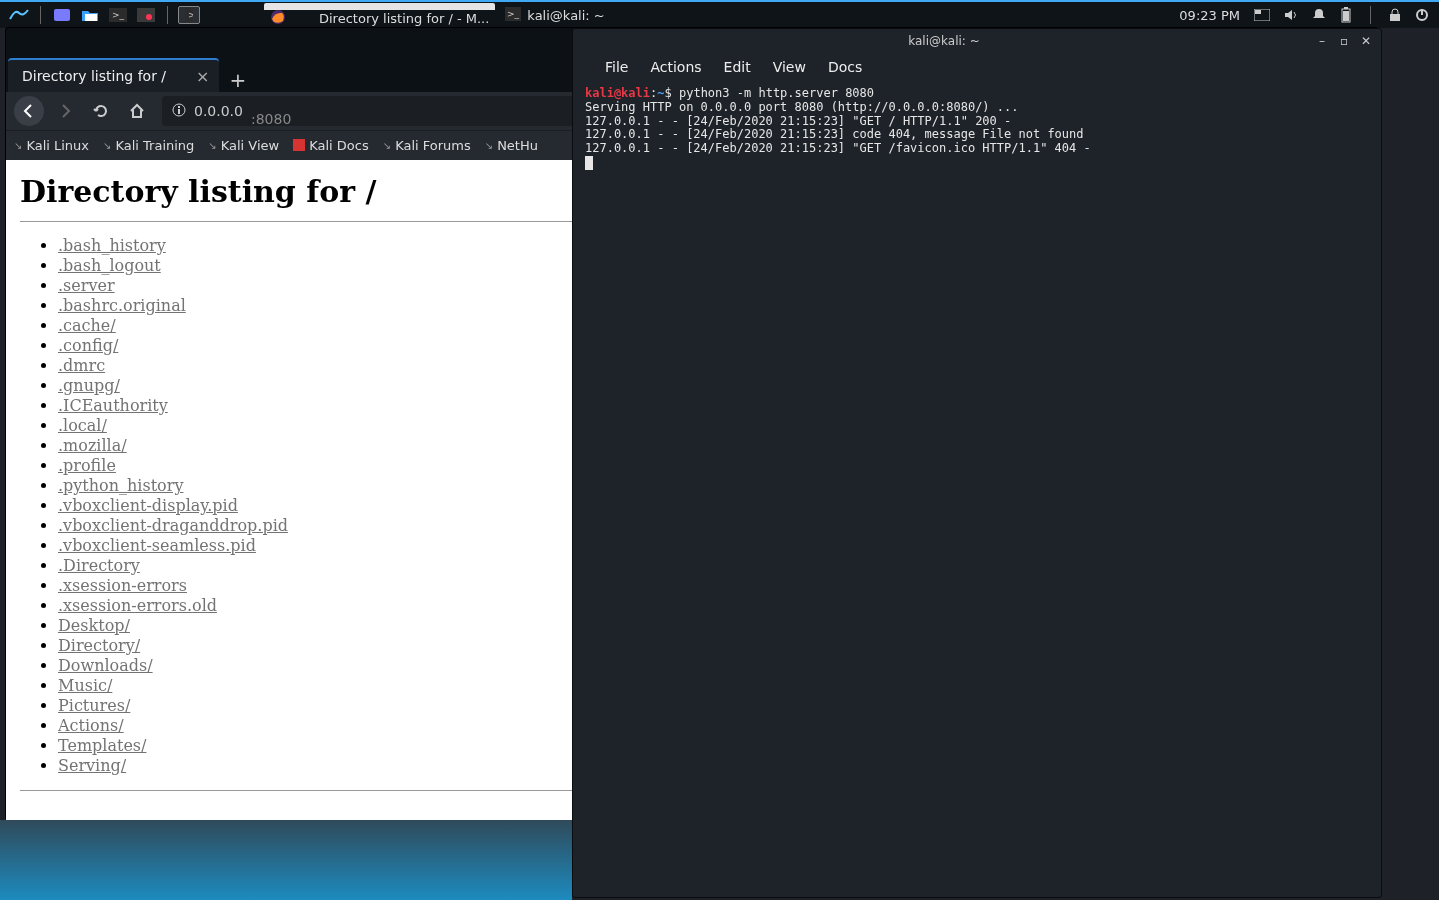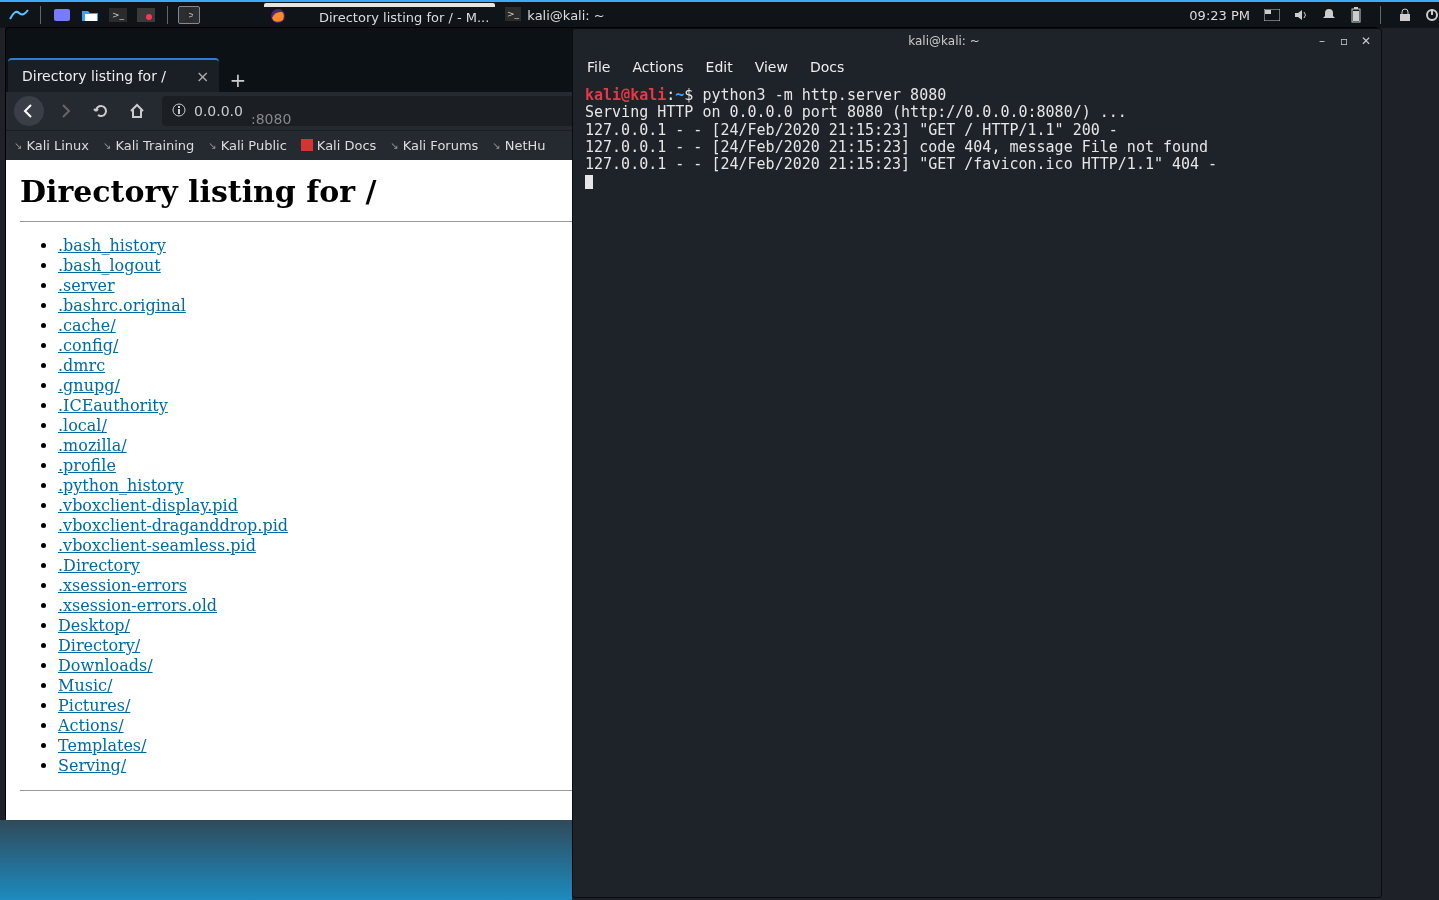--- a/index.html
+++ b/index.html
@@ -24,21 +24,21 @@
 }
 .top-panel .left { display: flex; align-items: center; gap: 4px; padding-left: 4px;}
 .top-panel .taskbtn {
   display:flex; align-items:center; padding: 2px 6px; height:24px;
   border-radius:2px; gap:6px; color:#ddd;
 }
 .top-panel .apps { display:flex; gap:6px; align-items:center; margin-left:4px;}
 .top-panel .apps .ic { width:22px; height:18px; display:flex;align-items:center;justify-content:center;}
 .top-panel .divider { width:1px; height:18px; background:#666; margin:0 4px;}
 .top-panel .active-task { background:#2a2e35; border:1px solid #888;}
-.top-panel .right { margin-left:auto; display:flex; align-items:center; gap:14px; padding-right:0;}
+.top-panel .right { margin-left:auto; display:flex; align-items:center; gap:14px; padding-right:10px;}
 .top-panel .ic svg, .status-ic svg { display:block;}
 
 
 .browser-window {
   position:absolute;
   left:6px; top:28px;
   width:1372px; height:792px;
   background:#0c1116;
   border-radius:3px;
   box-shadow: 0 0 0 1px #000;
@@ -83,46 +83,46 @@
 
 .browser-content {
   background:#fff; height:calc(100% - 28px - 36px - 38px - 30px);
   padding:14px 14px; color:#000; font-family: "DejaVu Serif", Georgia, serif;
   overflow:auto;
 }
 .browser-content h1 { font-size:30px; font-weight:bold; margin-bottom:12px;}
 .browser-content hr { border:none; border-top:1px solid #999; margin:8px 0 14px;}
 .browser-content ul { list-style: disc; margin-left:38px;}
 .browser-content li { line-height:1.25; font-size:16px;}
-.browser-content a { color:#0369a1; text-decoration:underline;}
+.browser-content a { color:#737373; text-decoration:underline;}
 
 
 .terminal-window {
   position:absolute;
   left:572px; top:28px;
   width:810px; height:870px;
   background:#1e2229;
   border:1px solid #0a0c10;
   border-radius:3px;
 }
 .term-titlebar {
   height:24px; display:flex; align-items:center;
   color:#ccc; font-size:12px;
 }
 .term-titlebar .title { flex:1; text-align:center;}
 .term-titlebar .wbtns { display:flex; gap:8px; padding-right:8px;}
 .term-titlebar .wbtn { width:14px; height:14px; display:flex;align-items:center;justify-content:center; color:#ccc;}
 .term-menu {
-  height:28px; display:flex; align-items:center; gap:22px; padding:0 14px;
+  height:28px; display:flex; align-items:center; gap:22px; padding:0 32px;
   color:#eee; font-size:14px;
 }
 .term-body {
   padding:6px 12px;
   font-family: "DejaVu Sans Mono", monospace;
-  font-size:15px; line-height:1.15; color:#e6e6e6;
+  font-size:12px; line-height:1.15; color:#e6e6e6;
   white-space:pre;
 }
 .term-body .prompt-user { color:#e63946; font-weight:bold;}
 .term-body .prompt-host { color:#4aa3ff; font-weight:bold;}
 .cursor { display:inline-block; width:8px; height:14px; background:#e6e6e6; vertical-align:middle;}
 
 
 .footer-strip { position:absolute; left:0; bottom:0; width:572px; height:80px; background:linear-gradient(#2f4a5a,#1d8bbf);}
 </style>
 </head>
@@ -161,21 +161,21 @@
           </svg>
         </span>
       <span class="divider"></span>
       <span class="ic taskbtn active-task">
           <svg width="18" height="14">
             <rect width="18" height="14" fill="#2b2b2b"></rect>
             <text x="3" y="10" font-size="9" fill="#ccc">&gt;_</text>
           </svg>
         </span>
     </div>
-    <div class="taskbtn" style="margin-left:60px;border-top:4px solid #e5e5e5;gap:33px;">
+    <div class="taskbtn" style="margin-left:60px;border-top:7px solid #e5e5e5;gap:33px;">
       <span><svg width="16" height="16" viewBox="0 0 16 16">
             <circle cx="8" cy="8" r="7" fill="#4a2a6a"></circle>
             <path d="M2 10 Q5 3 12 4 Q15 6 13 12 Q9 15 4 13" fill="#ff8a2a"></path>
           </svg></span>
       <span>Directory listing for / - M...</span>
     </div>
     <div class="taskbtn">
       <span><svg width="16" height="14">
             <rect width="16" height="14" fill="#2b2b2b"></rect>
             <text x="2" y="10" font-size="9" fill="#ccc">&gt;_</text>
@@ -271,21 +271,21 @@
       <div class="bm">
         <span class="bmicon">↘</span>
         <span>Kali Linux</span>
       </div>
       <div class="bm">
         <span class="bmicon">↘</span>
         <span>Kali Training</span>
       </div>
       <div class="bm">
         <span class="bmicon">↘</span>
-        <span>Kali Public</span>
+        <span>Kali View</span>
       </div>
       <div class="bm">
         <span class="bmicon"><svg width="12" height="12">
             <rect width="12" height="12" fill="#d63333"></rect>
           </svg></span>
         <span>Kali Docs</span>
       </div>
       <div class="bm">
         <span class="bmicon">↘</span>
         <span>Kali Forums</span>

